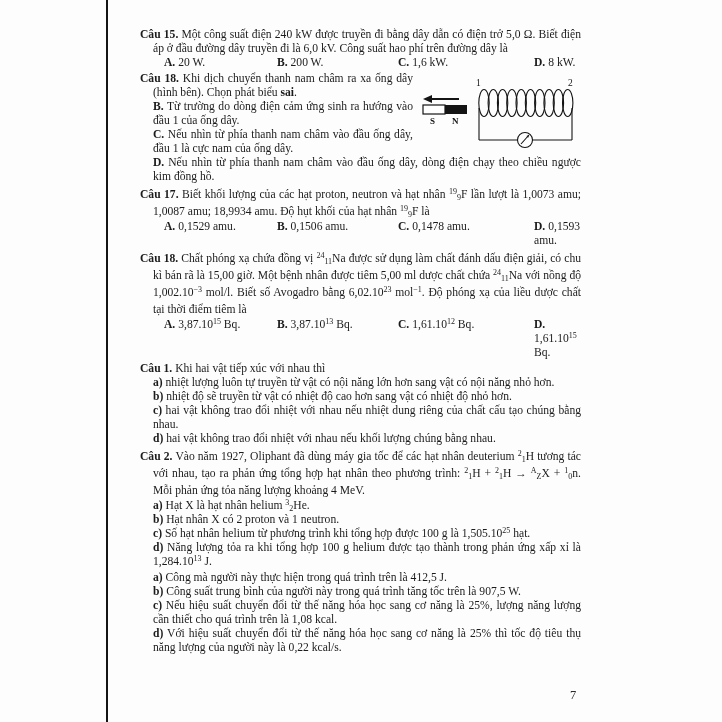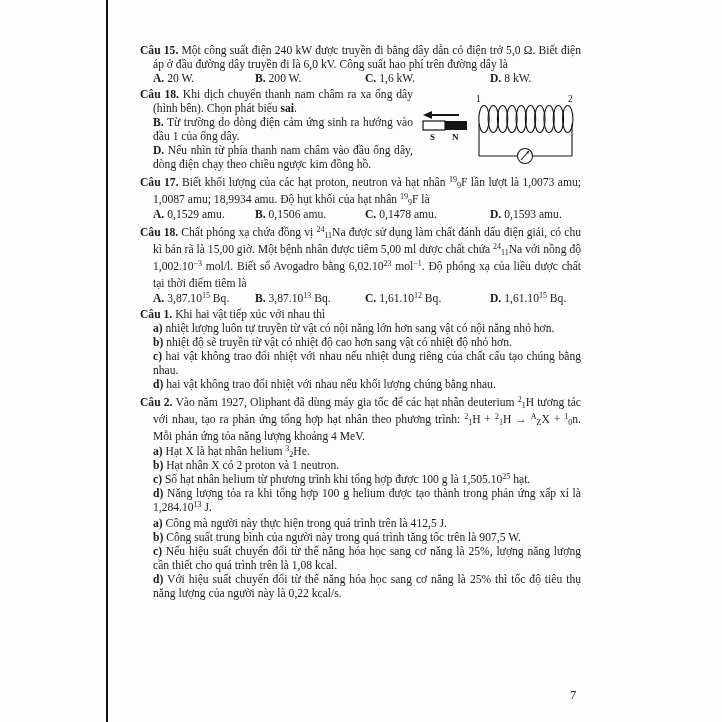--- a/index.html
+++ b/index.html
@@ -9,34 +9,34 @@
     font-family:"Liberation Serif","DejaVu Serif",serif;
     color:#1b1b1b;
     position:relative;
     overflow:hidden;
   }
   .edge-line{
     position:absolute;left:106px;top:0;width:2px;height:722px;
     background:#141414;
   }
   .content{
-    position:absolute;left:140px;top:44px;width:441px;
+    position:absolute;left:140px;top:28px;width:441px;
     font-size:11.6px;line-height:14px;
   }
   p{margin:0;}
   b{font-weight:bold;}
   sup,sub{font-size:8px;line-height:0;}
   sup{vertical-align:4px;}
   sub{vertical-align:-2px;}
   .q{margin-bottom:2px;padding-left:13px;}
   .qbody{text-align:justify;text-indent:-13px;}
   .qbody.spaced{line-height:17px;}
   .stmt{text-align:justify;}
   .opt-row{display:flex;}
-  .opt{display:block;}
+  .opt{display:block;margin-left:11px;}
   .opt.w1{width:102px;}
   .opt.w2{width:110px;}
   .opt.w3{width:125px;}
   .opt.w4{flex:1;}
   .part-head{margin:3px 0 2px 0;text-align:justify;}
   .figure{
     float:right;width:160px;height:76px;
     margin:4px 0 2px 8px;
   }
   .figure svg{display:block;}
@@ -96,20 +96,21 @@
             <circle cx="104" cy="64" r="7.5" fill="#ffffff" stroke="#141414" stroke-width="1.1"></circle>
             <line x1="100" y1="68" x2="108" y2="59" stroke="#141414" stroke-width="1.1"></line>
             <polygon points="108,59 105.5,60 107.2,61.8" fill="#141414"></polygon>
           </g>
           <text x="55" y="10" font-size="9.5" fill="#141414">1</text>
           <text x="147" y="10" font-size="9.5" fill="#141414">2</text>
         </svg>
       </div>
       <p class="qbody"><b class="qlabel">Câu 18.</b> <span>Khi dịch chuyển thanh nam châm ra xa ống dây (hình bên). Chọn phát biểu <b>sai</b>.</span></p>
       <p class="stmt"><b>B.</b> Từ trường do dòng điện cảm ứng sinh ra hướng vào đầu 1 của ống dây.</p>
+      <p class="stmt"><b>C.</b> Nếu nhìn từ phía thanh nam châm vào đầu ống dây, đầu 1 là cực nam của ống dây.</p>
       <p class="stmt"><b>D.</b> Nếu nhìn từ phía thanh nam châm vào đầu ống dây, dòng điện chạy theo chiều ngược kim đồng hồ.</p>
     </section>
 
     <section class="q">
       <p class="qbody spaced"><b class="qlabel">Câu 17.</b> <span>Biết khối lượng của các hạt proton, neutron và hạt nhân <sup>19</sup><sub>9</sub>F lần lượt là 1,0073 amu; 1,0087 amu; 18,9934 amu. Độ hụt khối của hạt nhân <sup>19</sup><sub>9</sub>F là</span></p>
       <div class="opt-row">
         <span class="opt w1"><b>A.</b> 0,1529 amu.</span>
         <span class="opt w2"><b>B.</b> 0,1506 amu.</span>
         <span class="opt w3"><b>C.</b> 0,1478 amu.</span>
         <span class="opt w4"><b>D.</b> 0,1593 amu.</span>

